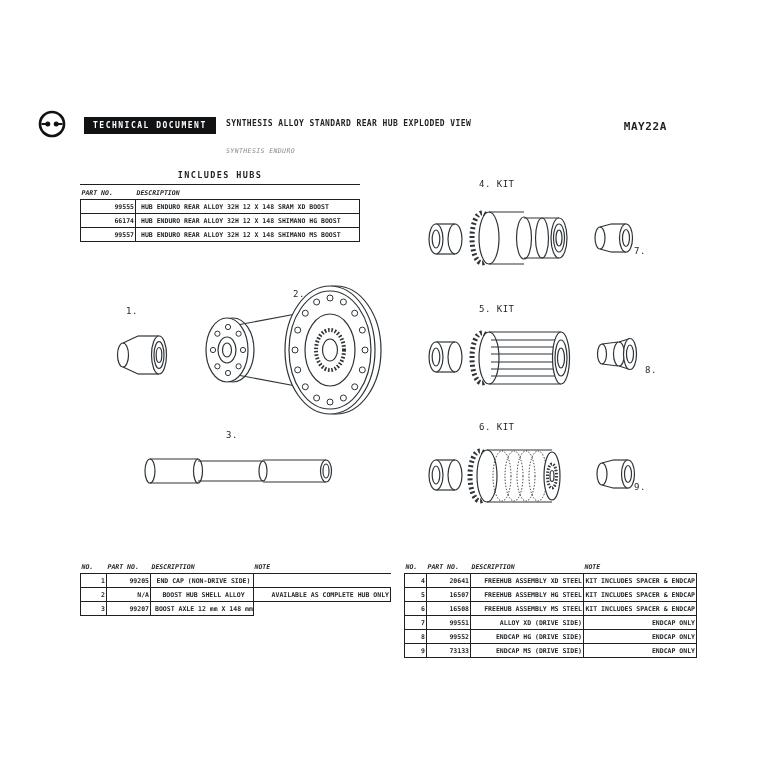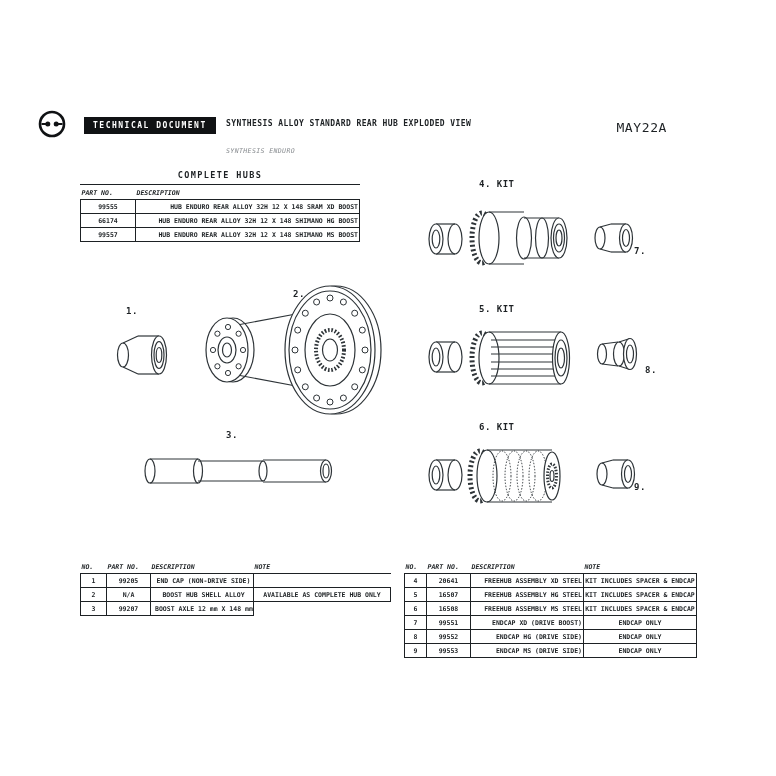--- a/index.html
+++ b/index.html
@@ -4,45 +4,45 @@
 <style>
   *{box-sizing:border-box;margin:0;padding:0}
   html,body{width:776px;height:776px}
   body{background:#fff;font-family:"DejaVu Sans Mono",monospace;color:#1d2124}
   .page{position:relative;width:704px;height:776px;background:#fff;overflow:hidden}
   .abs{position:absolute}
 
   .badge{background:#101214;color:#fff;font-size:8px;font-weight:bold;letter-spacing:1.5px;padding:4px 9px;display:inline-block}
   .title{font-size:8px;font-weight:bold;letter-spacing:.4px;white-space:nowrap}
   .subtitle{font-size:6.5px;font-style:italic;color:#85898d;letter-spacing:.4px;margin-top:19px}
-  .doccode{font-size:13px;font-weight:normal;letter-spacing:.6px}
+  .doccode{font-size:11px;font-weight:bold;letter-spacing:.6px}
 
   .sec-title{font-size:8.5px;font-weight:bold;letter-spacing:1.4px;text-align:center;padding-bottom:4px;border-bottom:1px solid #1d2124;margin-bottom:1px}
 
   table{border-collapse:collapse;width:100%;table-layout:fixed}
   th{font-size:6.5px;font-style:italic;font-weight:bold;border:none;border-bottom:1px solid #1d2124;padding:2.5px 1px;text-align:left;white-space:nowrap;overflow:hidden}
-  td{font-size:6.5px;font-weight:bold;border:1px solid #1d2124;padding:2.5px 1px;text-align:center;white-space:nowrap;overflow:hidden}
+  td{font-size:6.5px;font-weight:bold;border:1px solid #1d2124;padding:2.5px 1px;text-align:right;white-space:nowrap;overflow:hidden}
   td.empty{border:none}
 
   .hubs th:nth-child(1),.hubs td:nth-child(1){width:55px}
-  .hubs td:nth-child(2){text-align:right;padding-left:5px}
+  .hubs td:nth-child(2){text-align:left;padding-left:5px}
 
   .pl th:nth-child(1),.pl td:nth-child(1){width:26px}
   .pl th:nth-child(2),.pl td:nth-child(2){width:44px}
   .pl th:nth-child(3),.pl td:nth-child(3){width:103px}
   .pl td:nth-child(3){text-align:center;padding-left:4px}
   .pl th:nth-child(4),.pl td:nth-child(4){width:137px}
 
   .pr th:nth-child(1),.pr td:nth-child(1){width:22px}
   .pr th:nth-child(2),.pr td:nth-child(2){width:44px}
   .pr th:nth-child(3),.pr td:nth-child(3){width:113px}
   .pr td:nth-child(3){text-align:right;padding-left:4px}
   .pr th:nth-child(4),.pr td:nth-child(4){width:113px}
 
-  .plabel{position:absolute;font-size:9px;font-weight:bold;letter-spacing:.5px}
+  .plabel{position:absolute;font-size:9px;font-weight:normal;letter-spacing:.5px}
 
   .s{fill:none;stroke:#2e3438;stroke-width:1.2}
   .sw{fill:#fff;stroke:#2e3438;stroke-width:1.2}
   .dot{fill:#fff;stroke:#2e3438;stroke-width:1}
   .teeth{fill:none;stroke:#2e3438;stroke-width:5;stroke-dasharray:2 2.4}
   .teeth2{fill:none;stroke:#2e3438;stroke-width:4;stroke-dasharray:1.6 1.8}
   .teeth3{fill:none;stroke:#2e3438;stroke-width:3;stroke-dasharray:1.5 1.5}
   .rib{fill:none;stroke:#2e3438;stroke-width:1;stroke-dasharray:1.4 1.6}
 </style>
 </head>
@@ -61,21 +61,21 @@
   <div class="abs badge" style="left:84px;top:117px">TECHNICAL DOCUMENT</div>
 
   <div class="abs" style="left:226px;top:119px">
     <div class="title">SYNTHESIS ALLOY STANDARD REAR HUB EXPLODED VIEW</div>
     <div class="subtitle">SYNTHESIS ENDURO</div>
   </div>
 
   <div class="abs doccode" style="right:37px;top:120px">MAY22A</div>
 
   <div class="abs" style="left:80px;top:170px;width:280px">
-    <div class="sec-title">COMPLETE HUBS</div>
+    <div class="sec-title">INCLUDES HUBS</div>
     <table class="hubs">
       <thead>
           <tr>
             <th>PART NO.</th>
             <th>DESCRIPTION</th>
           </tr>
         </thead>
       <tbody>
           <tr>
             <td>99555</td>
@@ -318,32 +318,32 @@
           </tr>
           <tr>
             <td>6</td>
             <td>16508</td>
             <td>FREEHUB ASSEMBLY MS STEEL</td>
             <td>KIT INCLUDES SPACER &amp; ENDCAP</td>
           </tr>
           <tr>
             <td>7</td>
             <td>99551</td>
-            <td>ENDCAP XD (DRIVE BOOST)</td>
+            <td>ALLOY XD (DRIVE SIDE)</td>
             <td>ENDCAP ONLY</td>
           </tr>
           <tr>
             <td>8</td>
             <td>99552</td>
             <td>ENDCAP HG (DRIVE SIDE)</td>
             <td>ENDCAP ONLY</td>
           </tr>
           <tr>
             <td>9</td>
-            <td>99553</td>
+            <td>73133</td>
             <td>ENDCAP MS (DRIVE SIDE)</td>
             <td>ENDCAP ONLY</td>
           </tr>
         </tbody>
     </table>
   </div>
 
 </div>
 
 </body></html>

